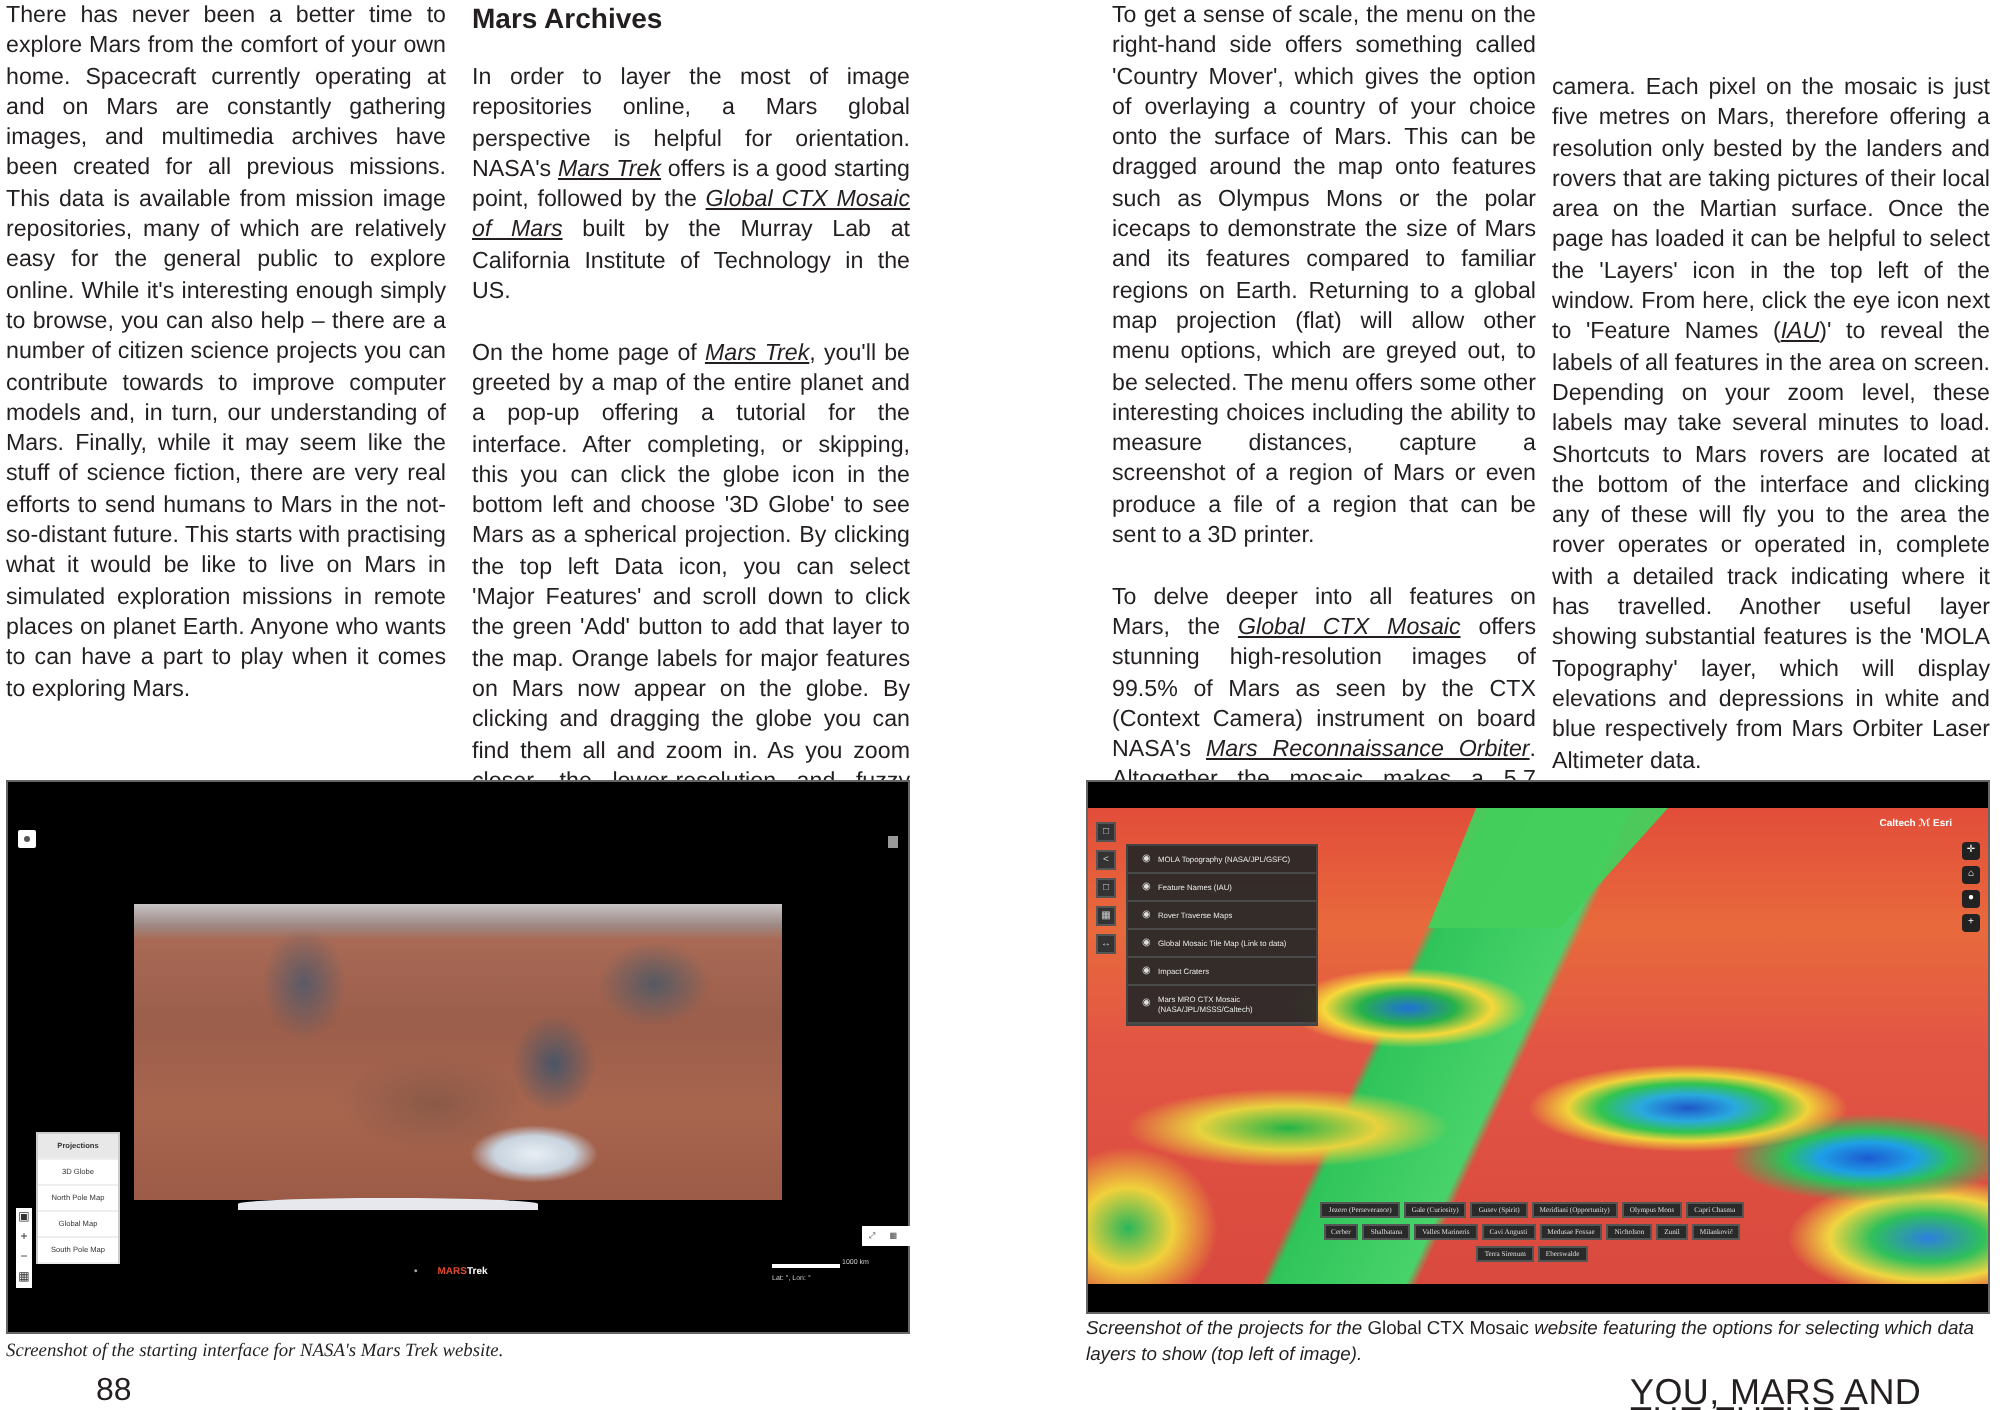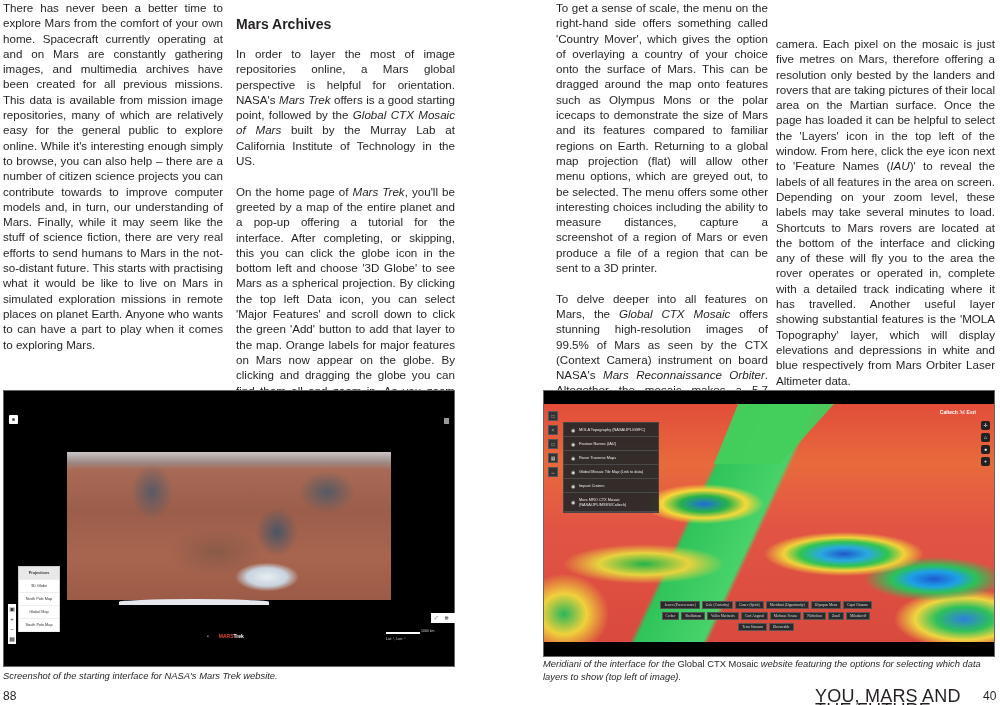--- a/index.html
+++ b/index.html
@@ -8,22 +8,22 @@
 
   .col { position: absolute; top: 0; font-size: 11.6px; line-height: 15.3px; text-align: justify; }
   .col p { margin-bottom: 15.3px; }
   .col p:last-child { margin-bottom: 0; }
   .col-1 { left: 3px; width: 220px; }
   .col-2 { left: 236px; width: 219px; }
   .col-3 { left: 556px; width: 212px; }
   .col-4 { left: 776px; width: 219px; margin-top: 36px; }
 
   .chapter-title { font-size: 17px; line-height: 17px; font-weight: bold; letter-spacing: 0.2px; margin-bottom: 18px; padding-top: 2px; text-align: left; }
-  .section-title { font-size: 14px; line-height: 16px; font-weight: bold; margin-bottom: 14px; padding-top: 16px; text-align: left; }
-  em { font-style: italic; }
+  .section-title { font-size: 14px; line-height: 16px; font-weight: bold; margin-bottom: 14px; padding-top: 1px; text-align: left; }
+  em { font-style: italic; text-decoration: underline; }
 
   
   .fig { position: absolute; }
   .fig-1 { left: 3px; top: 390px; width: 452px; height: 277px; background: #000; border: 1px solid #666; }
   .fig-2 { left: 543px; top: 390px; width: 452px; height: 267px; background: #000; border: 1px solid #666; overflow: hidden; }
 
   .trek-map { position: absolute; left: 63px; top: 61px; width: 324px; height: 148px;
     background:
       radial-gradient(ellipse 40px 18px at 200px 125px, #e8eef4 0%, #c8d3de 50%, transparent 80%),
       radial-gradient(ellipse 30px 40px at 85px 40px, #5a5a66 0%, transparent 70%),
@@ -68,25 +68,25 @@
   .layer-item { position: relative; font-size: 3.9px; line-height: 5px; color: #e8e8e8; padding: 4px 4px 4px 15px; border-bottom: 1px solid #4a4a4a; min-height: 14px; display: flex; align-items: center; }
   .layer-item .eye { position: absolute; left: 7px; top: 50%; transform: translateY(-50%); font-size: 5px; color: #ddd; }
   .ctx-attrib { position: absolute; right: 18px; top: 18px; font-size: 5px; font-weight: bold; color: #fff; }
   .ctx-rtools { position: absolute; right: 4px; top: 30px; width: 9px; }
   .ctx-rtools span { display: block; width: 9px; height: 9px; margin-bottom: 3px; background: #222; color: #fff; font-size: 5px; line-height: 9px; text-align: center; border-radius: 2px; }
   .rovers { position: absolute; left: 72px; top: 210px; width: 300px; text-align: center; line-height: 0; }
   .rover { display: inline-block; background: #2a2a2a; color: #ddd; font-family: "Liberation Serif", serif; font-size: 3.6px; line-height: 6px; padding: 0 3px; margin: 0 1px 3px 1px; border: 1px solid #555; }
   .ctx-bottombar { position: absolute; left: 0; bottom: 0; width: 100%; height: 14px; background: #000; }
 
   .caption { position: absolute; font-size: 9.4px; line-height: 12.6px; font-style: italic; color: #231f20; }
-  .caption-1 { left: 3px; top: 670px; width: 452px; }
+  .caption-1 { left: 3px; top: 670px; width: 452px; font-family: Liberation Serif, serif; }
   .caption-2 { left: 543px; top: 658px; width: 452px; }
   .caption .up { font-style: normal; }
 
-  .footer-num { position: absolute; top: 689px; font-size: 12px; line-height: 14px; }
+  .footer-num { position: absolute; top: 689px; font-size: 16px; line-height: 14px; margin-left: 45px; }
   .page-left { left: 3px; }
   .page-right { left: 983px; }
   .running-head { position: absolute; top: 689px; left: 815px; font-size: 18px; line-height: 14px; letter-spacing: 0.2px; }
 </style>
 </head>
 <body>
 
 <div class="col col-1">
   <p>There has never been a better time to explore Mars from the comfort of your own home. Spacecraft currently operating at and on Mars are constantly gathering images, and multimedia archives have been created for all previous missions. This data is available from mission image repositories, many of which are relatively easy for the general public to explore online. While it's interesting enough simply to browse, you can also help – there are a number of citizen science projects you can contribute towards to improve computer models and, in turn, our understanding of Mars. Finally, while it may seem like the stuff of science fiction, there are very real efforts to send humans to Mars in the not-so-distant future. This starts with practising what it would be like to live on Mars in simulated exploration missions in remote places on planet Earth. Anyone who wants to can have a part to play when it comes to exploring Mars.</p>
 </div>
@@ -183,17 +183,17 @@
     </div>
     <div>
       <span class="rover">Cerber</span><span class="rover">Shalbatana</span><span class="rover">Valles Marineris</span><span class="rover">Cavi Angusti</span><span class="rover">Medusae Fossae</span><span class="rover">Nicholson</span><span class="rover">Zunil</span><span class="rover">Milankovič</span>
     </div>
     <div>
       <span class="rover">Terra Sirenum</span><span class="rover">Eberswalde</span>
     </div>
   </div>
   <div class="ctx-bottombar"></div>
 </div>
-<div class="caption caption-2"><span>Meridiani of the interface for the </span><span class="up">Global CTX Mosaic</span><span> website featuring the options for selecting which data layers to show (top left of image).</span></div>
+<div class="caption caption-2"><span>Screenshot of the projects for the </span><span class="up">Global CTX Mosaic</span><span> website featuring the options for selecting which data layers to show (top left of image).</span></div>
 
 <div class="footer-num page-left">88</div>
 <div class="running-head">YOU, MARS AND THE FUTURE</div>
 <div class="footer-num page-right">40</div>
 
 </body></html>

